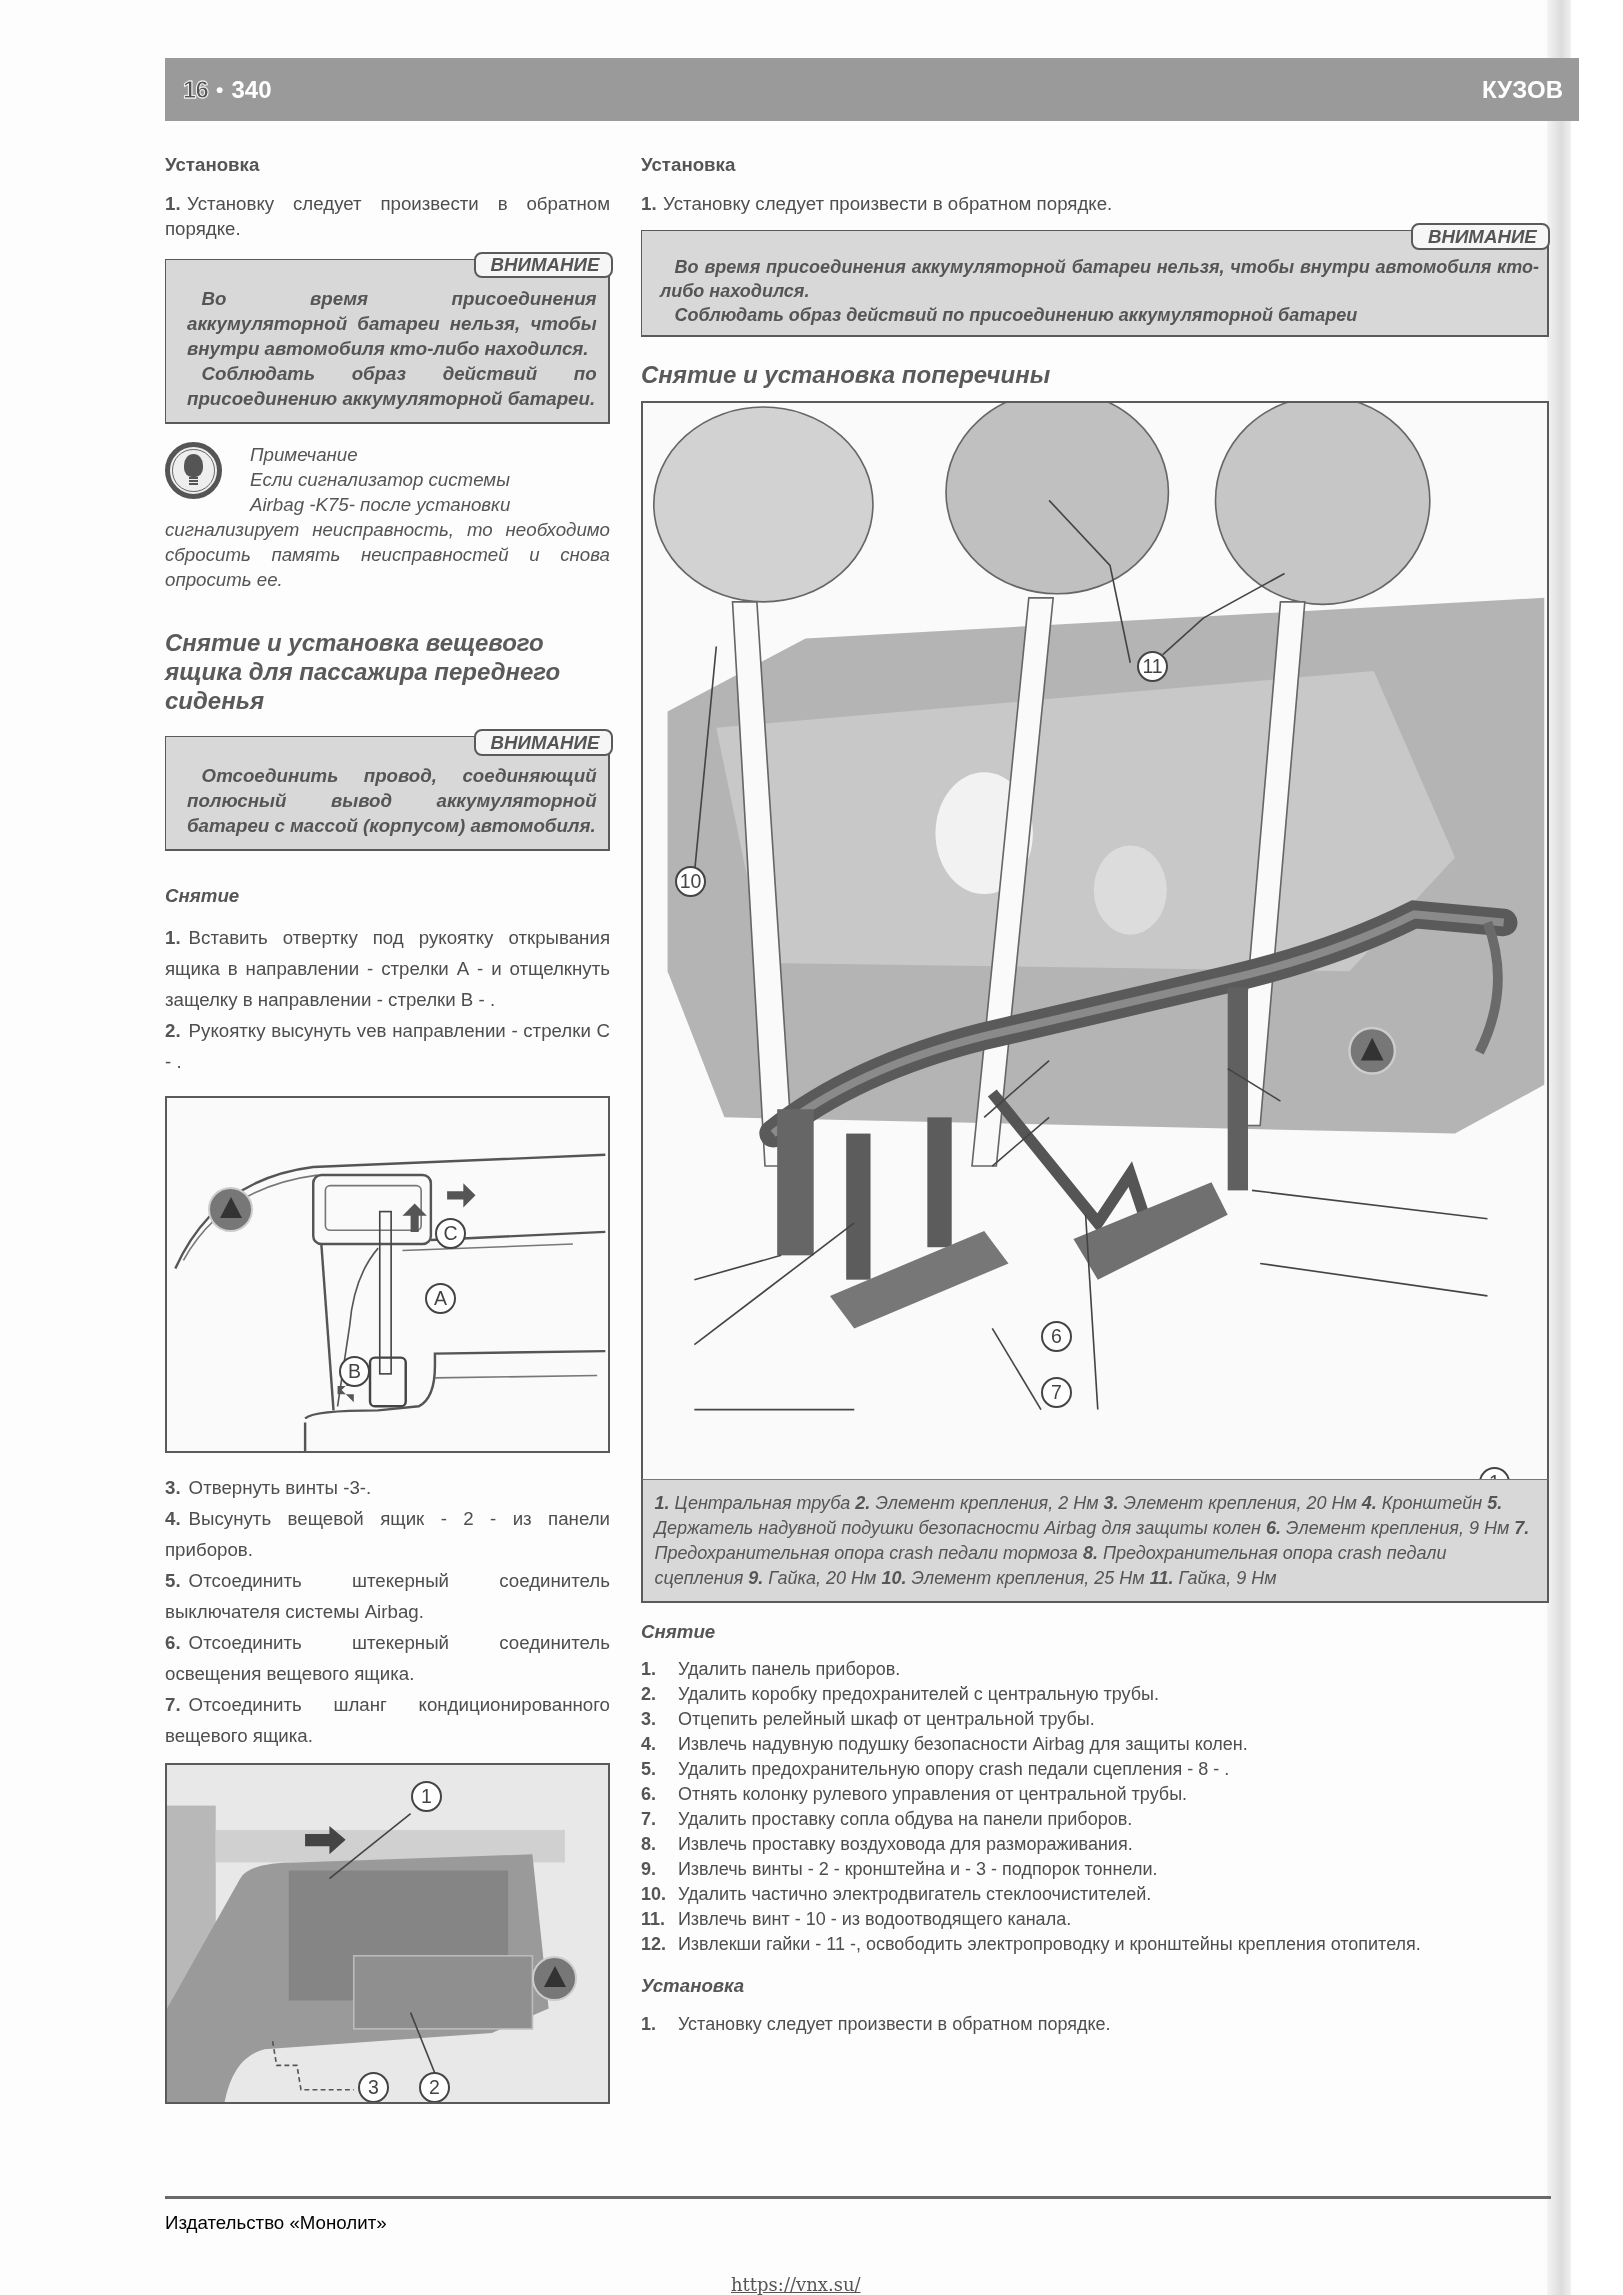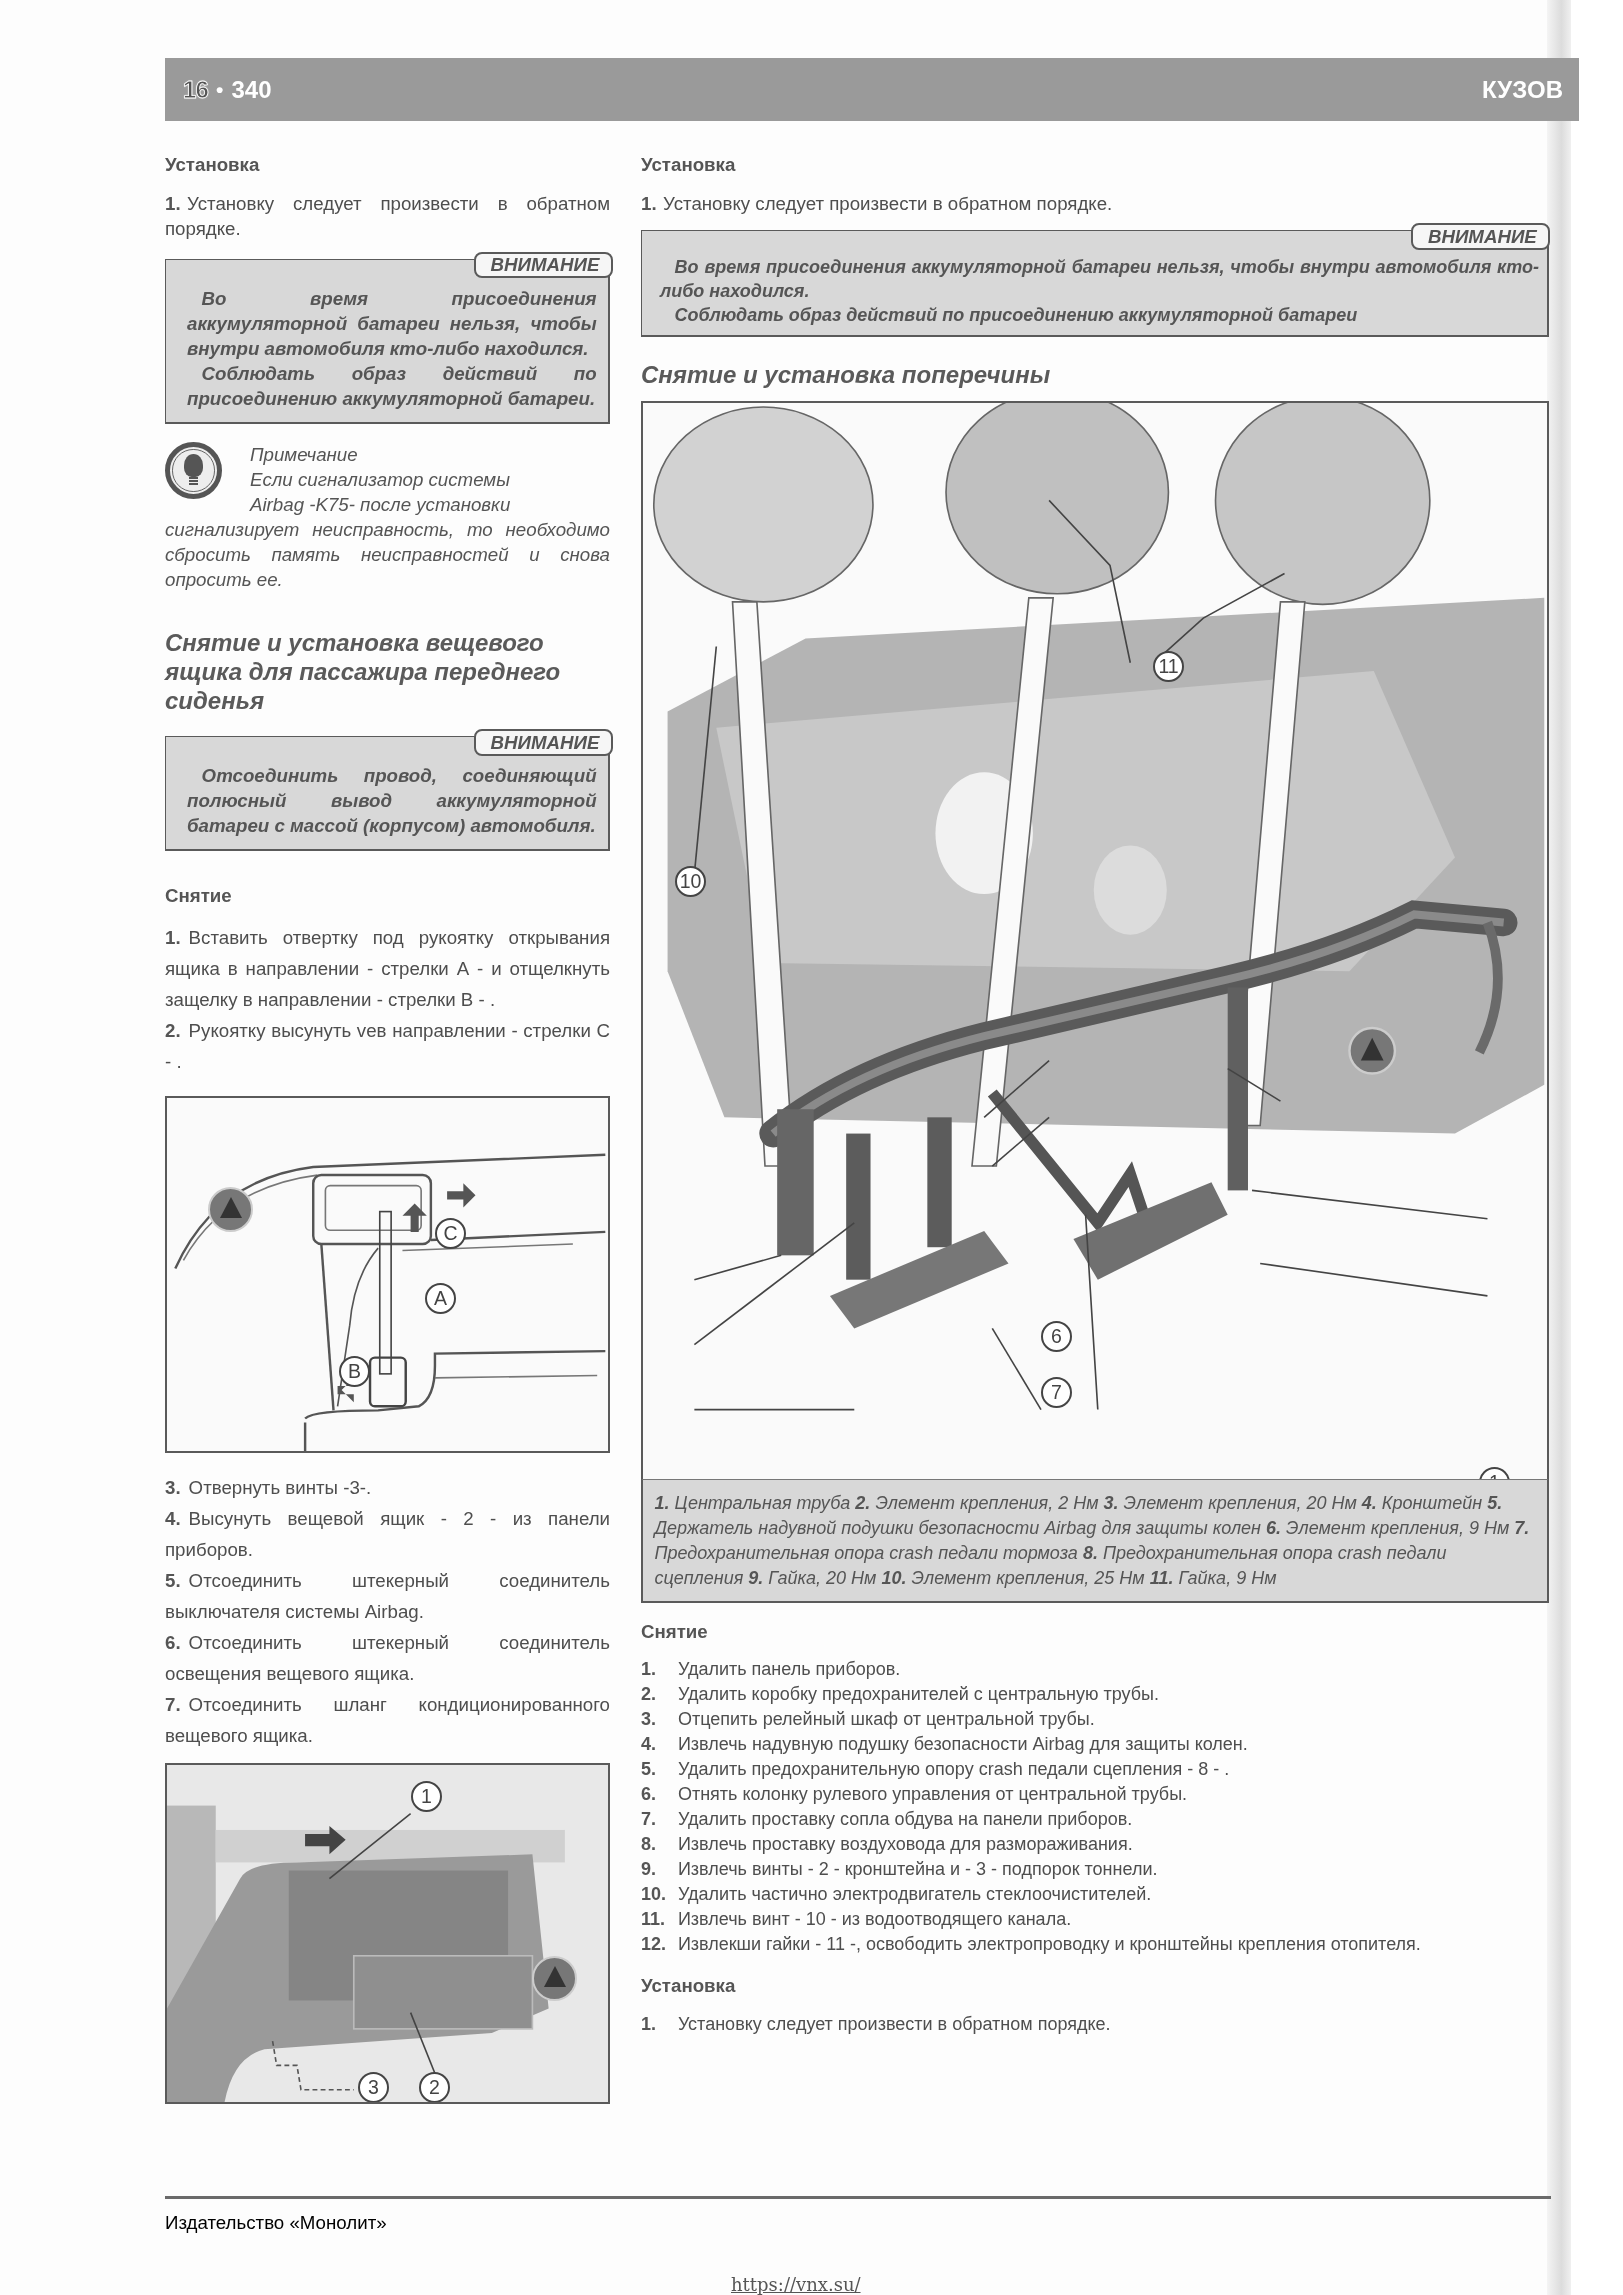--- a/index.html
+++ b/index.html
@@ -19,21 +19,21 @@
       -webkit-text-stroke: 0.8px #fff; text-shadow: 0 0 1.6px #fff; letter-spacing: -0.8px; }
     .bullet { font-size: 21px; color: #fff; font-weight: bold; }
     .page-num { font-size: 24px; font-weight: bold; color: #fff; letter-spacing: 0px; }
     .section-name { font-size: 24px; font-weight: bold; color: #fff; }
 
     
     .col-left { position: absolute; left: 165px; top: 154px; width: 445px; }
     .col-right { position: absolute; left: 641px; top: 154px; width: 908px; }
 
     .subhead { font-weight: bold; font-size: 18.7px; color: #555; margin-bottom: 14.6px; }
-    .subhead-italic { font-weight: bold; font-size: 18.7px; color: #555; margin-bottom: 14.6px; }
+    .subhead-italic { font-weight: bold; font-style: italic; font-size: 18.7px; color: #555; margin-bottom: 14.6px; }
     .para { font-size: 18.7px; line-height: 25px; color: #4e4e4e; text-align: justify; }
     .para .num { font-weight: bold; color: #555; margin-right: 6.5px; }
     .para.right { text-align: left; }
 
     .steps .step { font-size: 18.7px; line-height: 31px; color: #4e4e4e; text-align: justify; }
     .steps .step .num { font-weight: bold; margin-right: 8px; color: #555; }
     .steps.right .step { text-align: left; font-size: 18px; line-height: 25px; }
     .steps.right .step .num { display: inline-block; min-width: 32px; margin-right: 4.9px; }
 
     
@@ -242,21 +242,21 @@
         <line x1="490" y1="1240" x2="430" y2="1140"></line>
         <line x1="560" y1="1240" x2="545" y2="1000"></line>
         <line x1="500" y1="810" x2="420" y2="880"></line>
         <line x1="500" y1="880" x2="430" y2="940"></line>
       </g>
 
       <circle cx="898" cy="798" r="28" fill="#777" stroke="#ccc" stroke-width="3"></circle>
       <polygon points="884,810 898,782 912,810" fill="#333"></polygon>
     </svg>
     <div class="callout" style="left:32px; top:463px;">10</div>
-    <div class="callout" style="left:510px; top:248px;">11</div>
+    <div class="callout" style="left:494px; top:248px;">11</div>
     <div class="callout" style="left:398px; top:918px;">6</div>
     <div class="callout" style="left:398px; top:974px;">7</div>
     <div class="callout" style="left:836px; top:1064px;">1</div>
     
     
     
     
     
     
     

